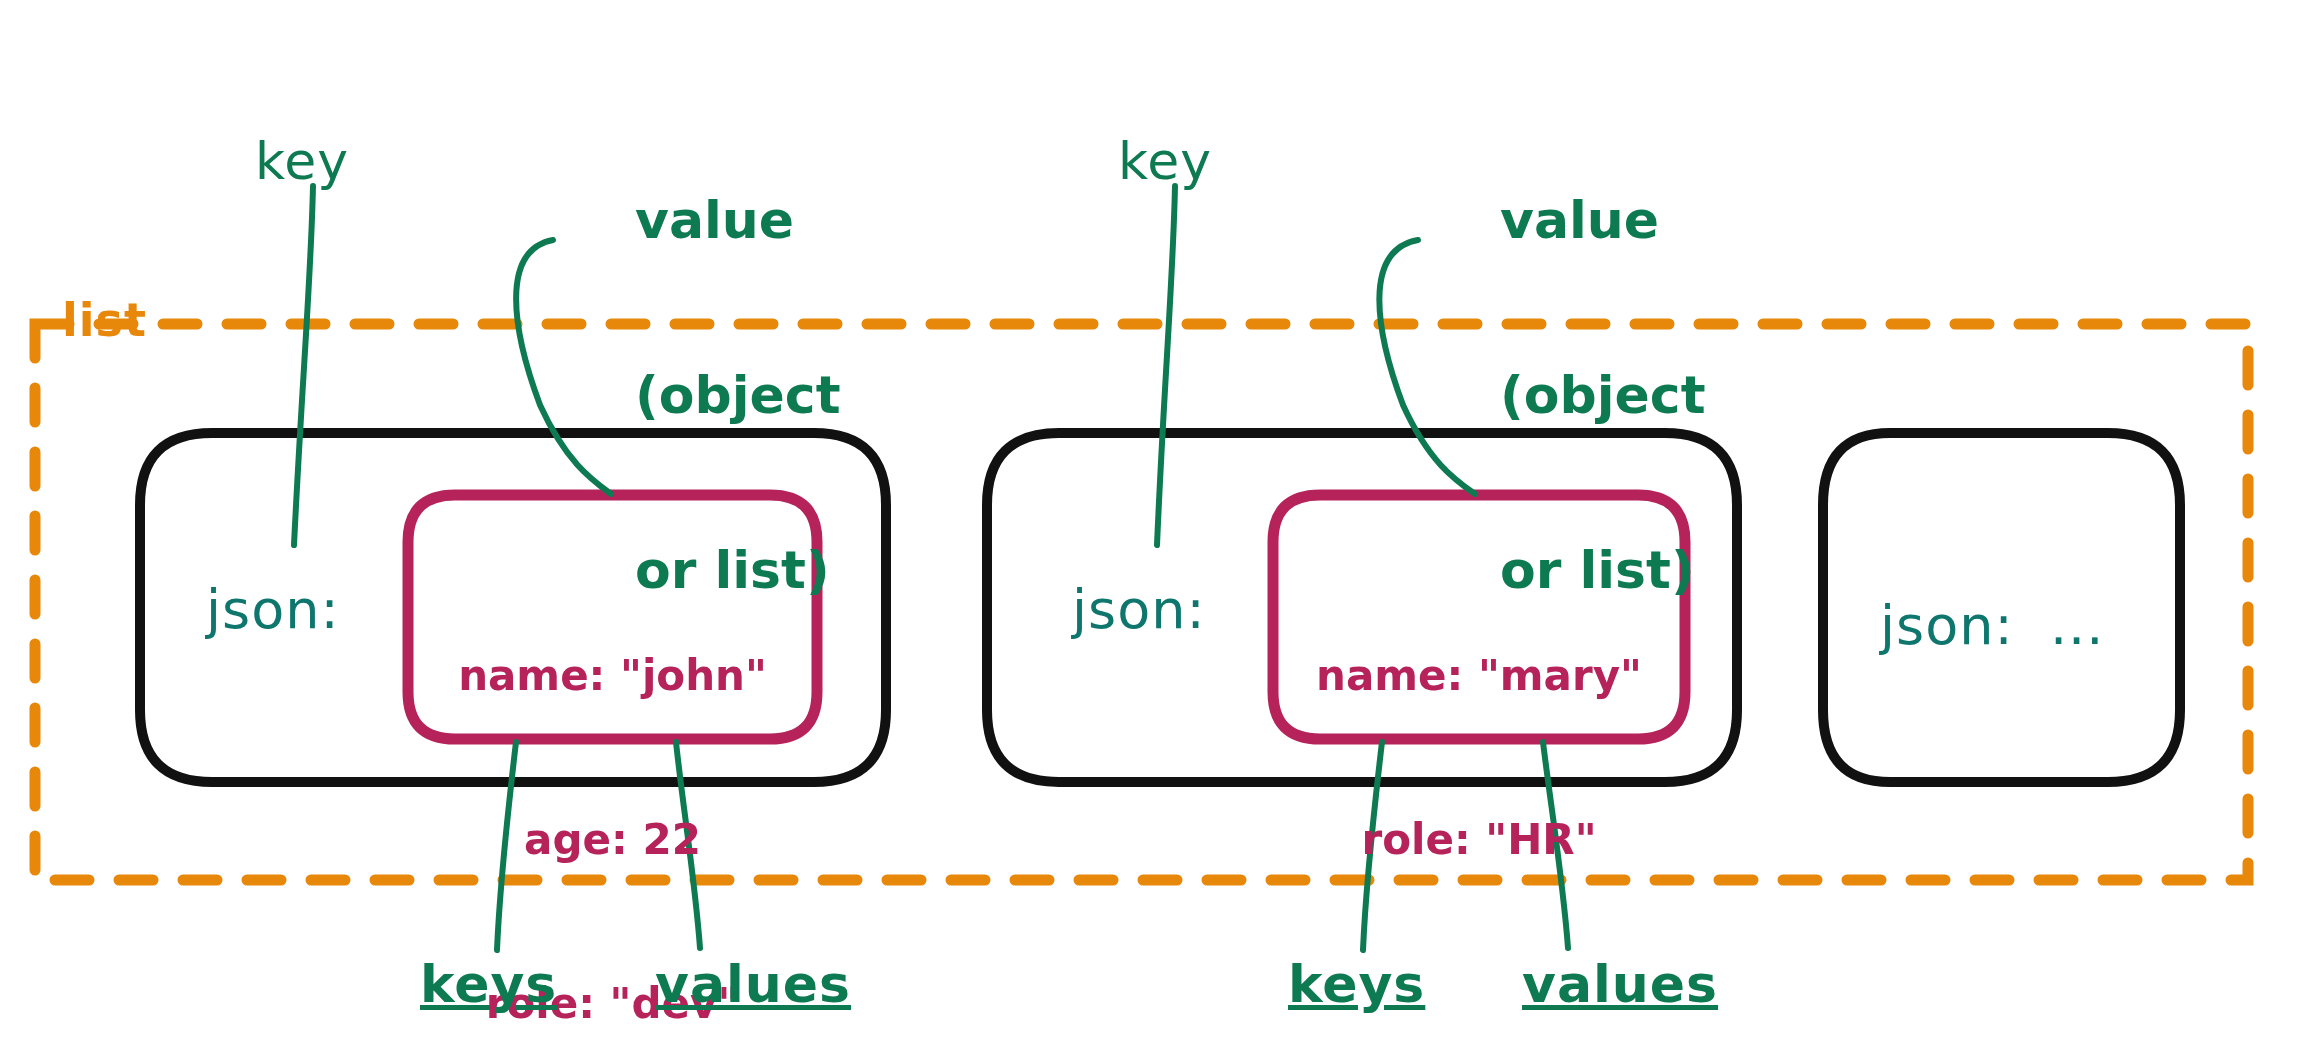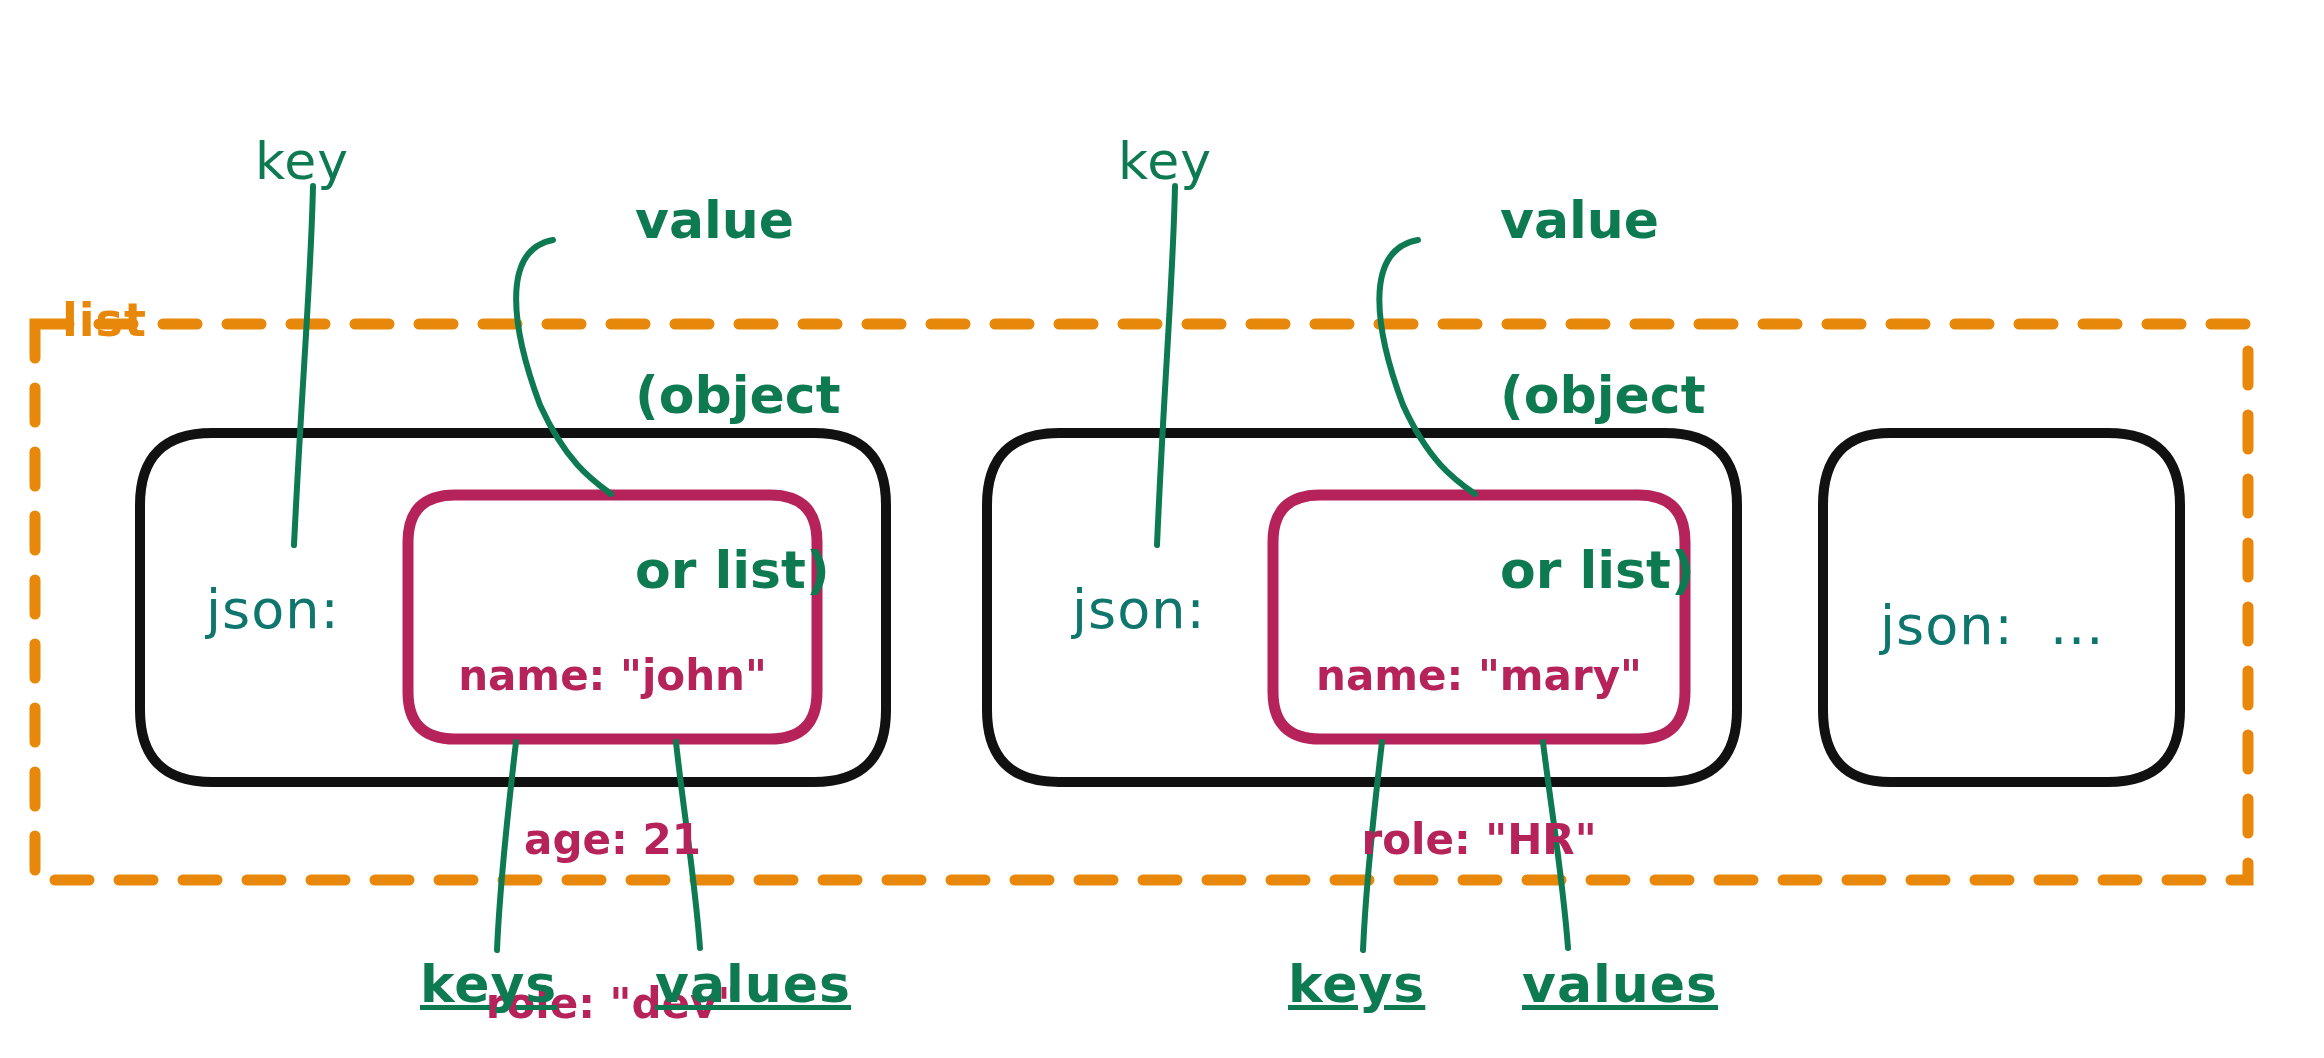--- a/index.html
+++ b/index.html
@@ -110,21 +110,21 @@
   <div class="txt green lbl-value" style="left:625px; top:75px;">
     <div>value</div>
     <div>(object</div>
     <div>or list)</div>
   </div>
 
   <div class="txt black lbl-json" style="left:206px; top:580px;">json:</div>
 
   <div class="txt crimson obj-lines" style="left:408px; top:540px; width:409px;">
     <span>name: "john"</span>
-    <span>age: 21</span>
+    <span>age: 22</span>
     <span>role: "dev"</span>
   </div>
 
   <div class="txt green lbl-foot" style="left:420px; top:955px;">keys</div>
 
   <div class="txt green lbl-foot" style="left:655px; top:955px;">values</div>
 
   <div class="txt green lbl-key" style="left:1118px; top:132px;">key</div>
 
   <div class="txt green lbl-value" style="left:1490px; top:75px;">

